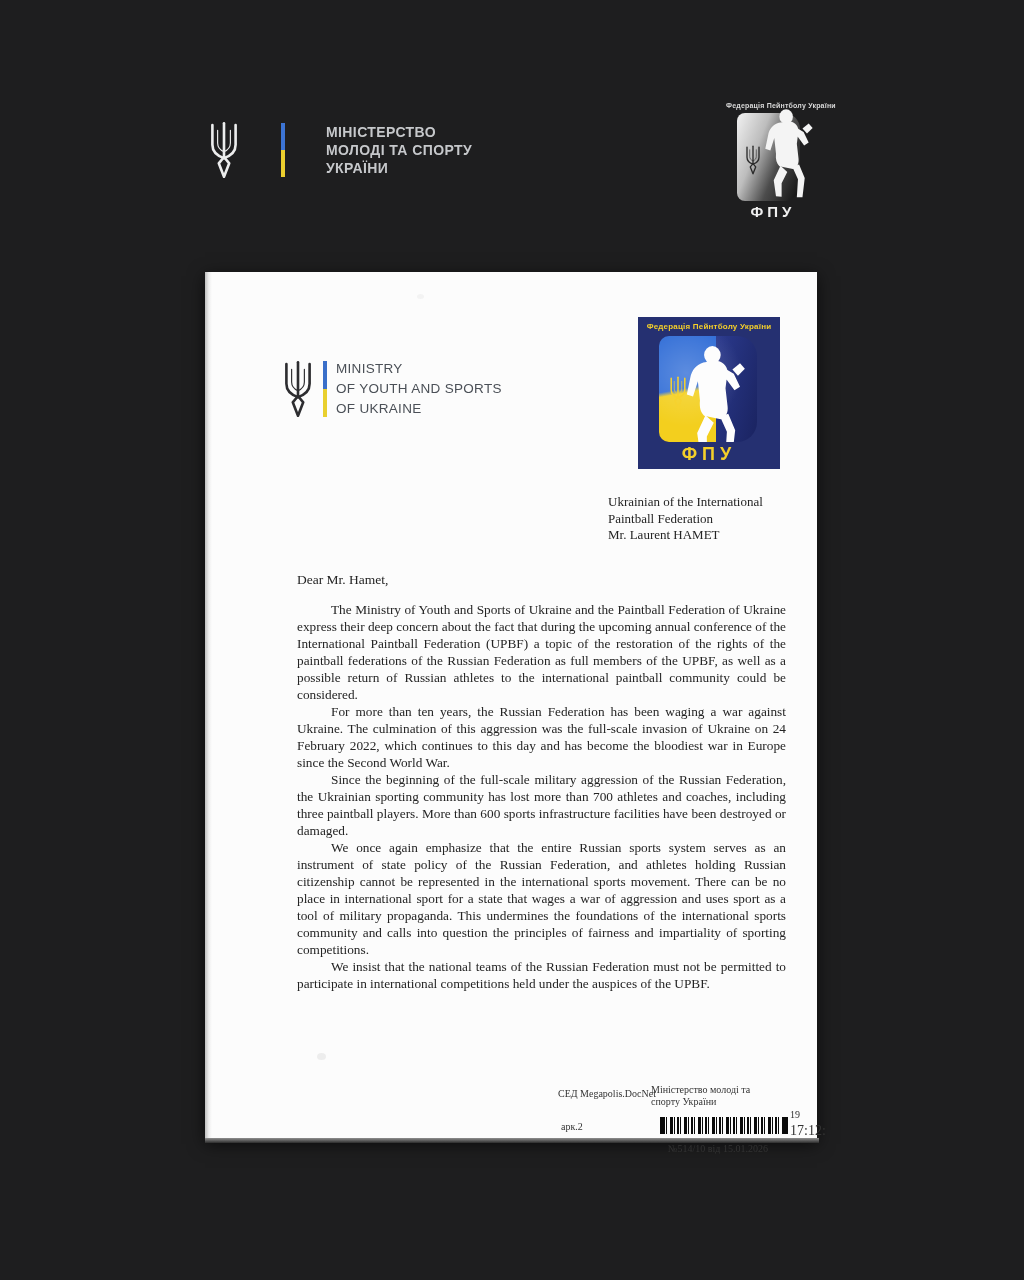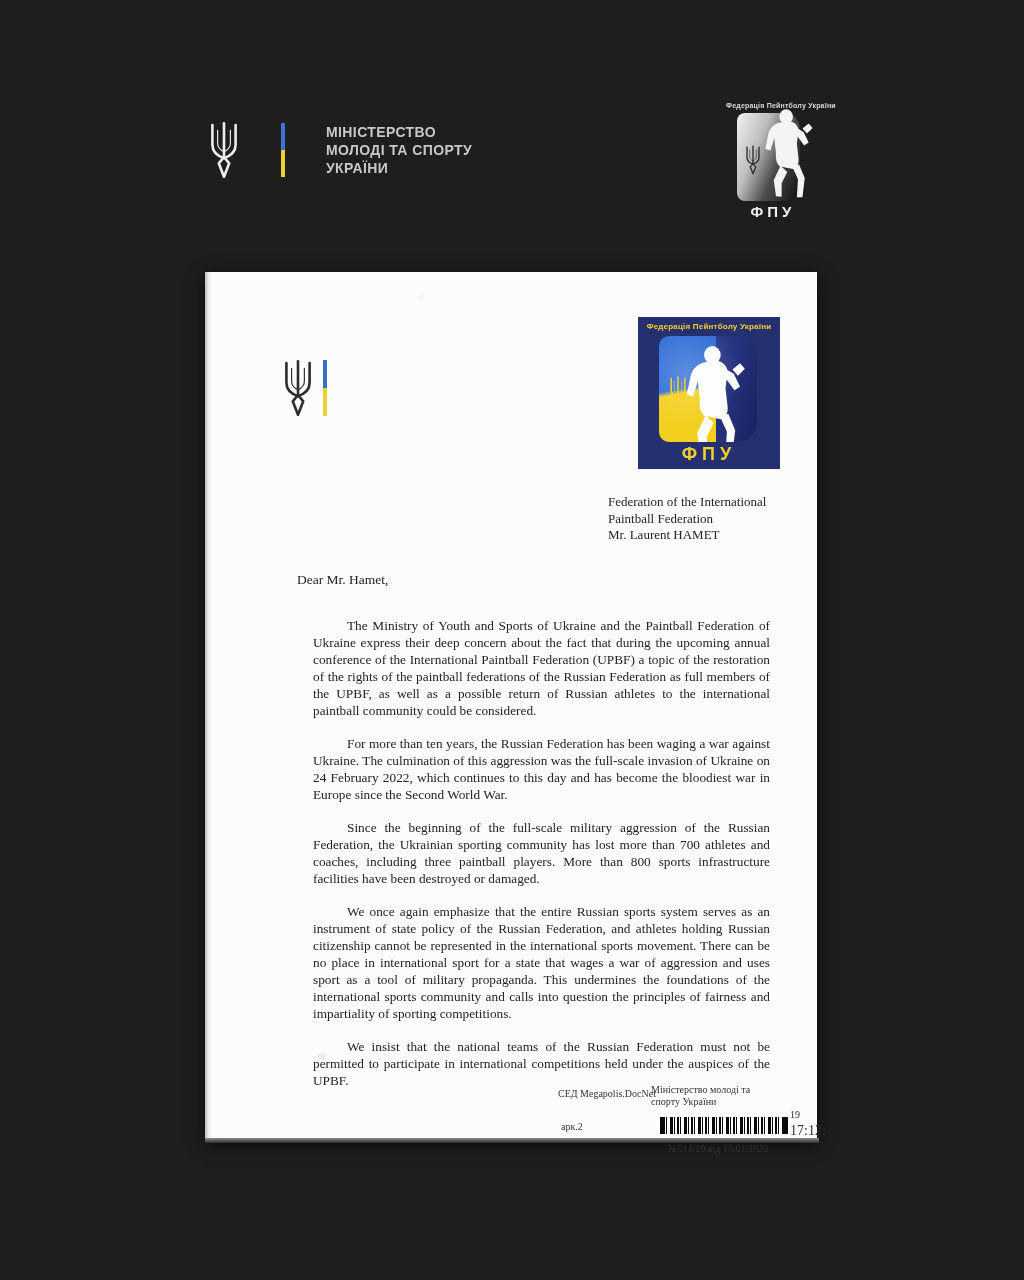--- a/index.html
+++ b/index.html
@@ -68,21 +68,21 @@
               font-size:18px; font-weight:bold; color:#f4cf2a; letter-spacing:5px; }
 
   
   .addressee { position:absolute; left:403px; top:222px; width:180px;
               font-family:"Liberation Serif", serif; font-size:13px; line-height:16.5px; color:#242424; }
   .salutation { position:absolute; left:92px; top:300px;
               font-family:"Liberation Serif", serif; font-size:13.5px; color:#242424;text-align:center; }
   .letter-body { position:absolute; left:92px; top:329px; width:489px;
               font-family:"Liberation Serif", serif; font-size:13.3px; line-height:17px;
               color:#242424; text-align:justify; }
-  .letter-body p { margin:16px; text-indent:34px; }
+  .letter-body p { margin:0; text-indent:34px; }
 
   
   .footer { position:absolute; left:0; top:0; width:100%; height:100%;
               font-family:"Liberation Serif", serif; color:#333; }
   .f-sed   { position:absolute; left:353px; top:816px; font-size:10px; }
   .f-org   { position:absolute; left:446px; top:812px; width:134px; text-align:left;
              font-size:10px; line-height:11.5px; }
   .f-reg   { position:absolute; left:446px; top:871px; width:134px; text-align:center; font-size:10px; }
   .f-count { position:absolute; left:585px; top:837px; font-size:10px; }
   .f-sheet { position:absolute; left:356px; top:849px; font-size:10px;text-align:right; }
@@ -155,50 +155,55 @@
   <div class="page">
 
     <div class="smudge smudge-a"></div>
     <div class="smudge smudge-b"></div>
 
     <div class="page-brand">
       <svg class="icon trident">
           <use href="#trident"></use>
         </svg>
       <div class="flag-bar"></div>
+      <div class="brand-text">
+        <div>MINISTRY</div>
+        <div>OF YOUTH AND SPORTS</div>
+        <div>OF UKRAINE</div>
+      </div>
     </div>
 
     <div class="fpu-color">
       <div class="fpu-title">Федерація Пейнтболу України</div>
       <div class="emblem">
         <div class="flag-left"></div>
         <div class="flag-right"></div>
         <div class="sheen"></div>
         <svg class="icon mini-trident">
             <use href="#trident"></use>
           </svg>
         <svg class="icon player">
             <use href="#player"></use>
           </svg>
       </div>
       <div class="fpu-abbr">ФПУ</div>
     </div>
 
     <div class="addressee">
-      <div>Federation of the International</div>
+      <div>Ukrainian of the International</div>
       <div>Paintball Federation</div>
       <div>Mr. Laurent HAMET</div>
     </div>
 
     <div class="salutation">Dear Mr. Hamet,</div>
 
     <div class="letter-body">
       <p>The Ministry of Youth and Sports of Ukraine and the Paintball Federation of Ukraine express their deep concern about the fact that during the upcoming annual conference of the International Paintball Federation (UPBF) a topic of the restoration of the rights of the paintball federations of the Russian Federation as full members of the UPBF, as well as a possible return of Russian athletes to the international paintball community could be considered.</p>
       <p>For more than ten years, the Russian Federation has been waging a war against Ukraine. The culmination of this aggression was the full-scale invasion of Ukraine on 24 February 2022, which continues to this day and has become the bloodiest war in Europe since the Second World War.</p>
-      <p>Since the beginning of the full-scale military aggression of the Russian Federation, the Ukrainian sporting community has lost more than 700 athletes and coaches, including three paintball players. More than 800 sports infrastructure facilities have been destroyed or damaged.</p>
+      <p>Since the beginning of the full-scale military aggression of the Russian Federation, the Ukrainian sporting community has lost more than 700 athletes and coaches, including three paintball players. More than 600 sports infrastructure facilities have been destroyed or damaged.</p>
       <p>We once again emphasize that the entire Russian sports system serves as an instrument of state policy of the Russian Federation, and athletes holding Russian citizenship cannot be represented in the international sports movement. There can be no place in international sport for a state that wages a war of aggression and uses sport as a tool of military propaganda. This undermines the foundations of the international sports community and calls into question the principles of fairness and impartiality of sporting competitions.</p>
       <p>We insist that the national teams of the Russian Federation must not be permitted to participate in international competitions held under the auspices of the UPBF.</p>
     </div>
 
     <div class="footer">
       <div class="f-sed">СЕД Megapolis.DocNet</div>
       <div class="f-org">
         <div>Міністерство молоді та</div>
         <div>спорту України</div>
       </div>

